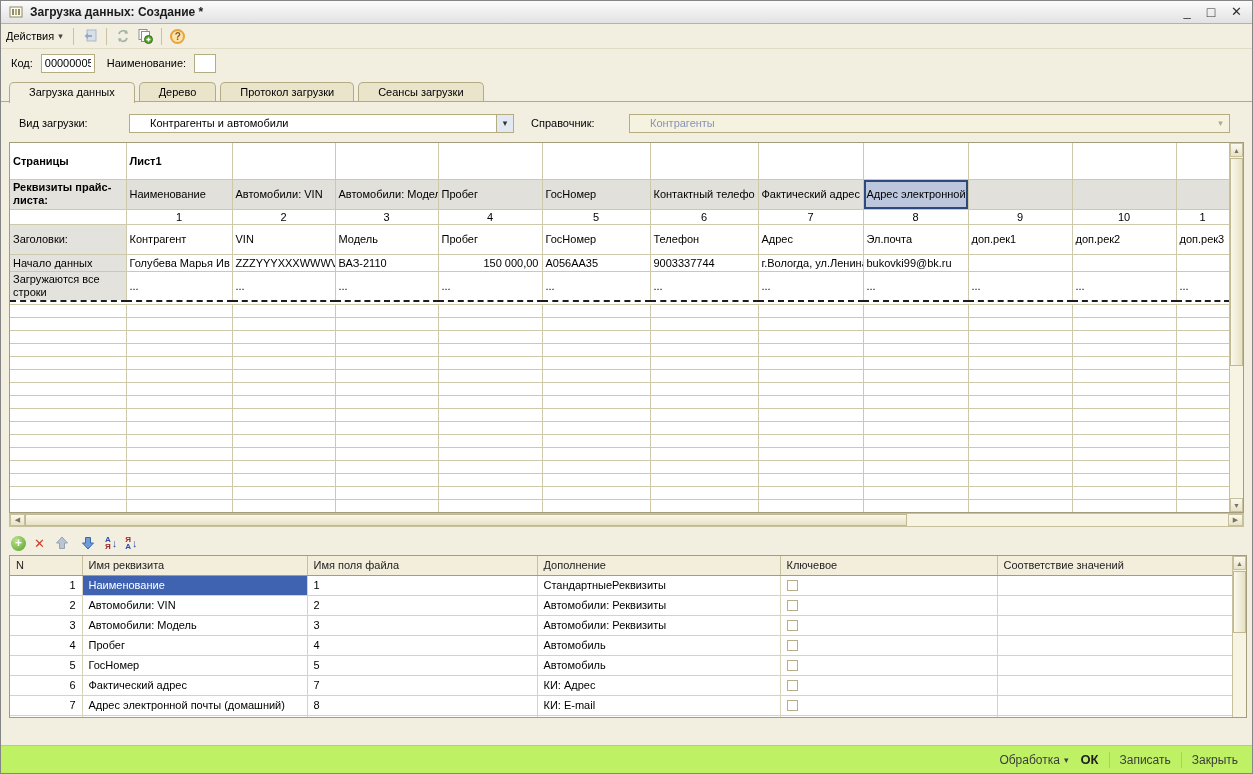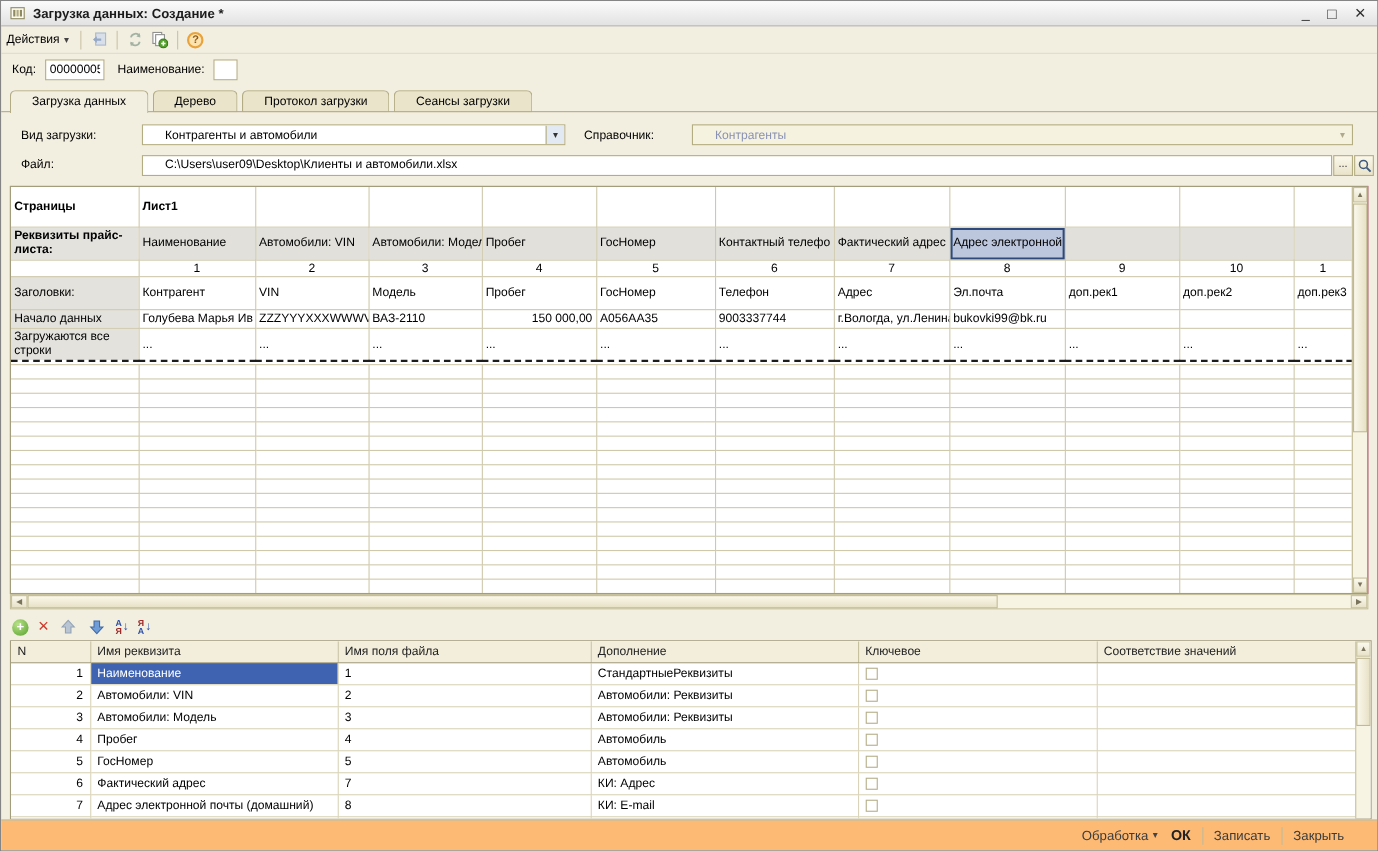--- a/index.html
+++ b/index.html
@@ -44,21 +44,21 @@
   .combo.disabled{background:#f5f2e0;color:#8a92b4;}
   .combo.disabled .dd{background:transparent;border-left:none;color:#b0aa8c;}
   .c1{width:385px;}
   .catlab{width:115px;padding-left:17px;}
   .c2{width:601px;}
   .fileinput{width:1082px;}
   .sqbtn{width:18px;height:19px;margin-left:1px;background:linear-gradient(#fbf8ec,#e9e3c9);border:1px solid #b5ad82;
     display:inline-flex;align-items:center;justify-content:center;font-size:10px;color:#333;line-height:6px;}
   
   .sheet-wrap{display:flex;margin:6px 0 0 8px;width:1235px;height:371px;flex:0 0 371px;
-    border:1px solid #a49d7d;background:#ec4899;overflow:hidden;}
+    border:1px solid #a49d7d;background:#0f766e;overflow:hidden;}
   .sheet-scroll{width:1219px;overflow:hidden;}
   table.sheet{border-collapse:collapse;table-layout:fixed;width:1219px;background:#fff;}
   table.sheet td{border-right:1px solid #cfc9ab;border-bottom:1px solid #cfc9ab;overflow:hidden;
     white-space:nowrap;padding:1px 3px;vertical-align:middle;font-size:11px;}
   td.lbl{background:#e3e2dd;border-right:1px solid #a49d7d;vertical-align:top;padding-top:2px;}
   td.white{background:#fff;}
   .bold{font-weight:bold;}
   td.gray{background:#e1e0db;}
   .wrap{white-space:normal !important;line-height:13px;}
   td.sel{background:#bcc7dd;box-shadow:inset 0 0 0 2px #2e4a7c;}
@@ -94,22 +94,22 @@
   .map-scroll{width:1224px;overflow:hidden;}
   table.map{border-collapse:collapse;table-layout:fixed;width:1224px;background:#fff;}
   table.map th{background:#f2eedb;border-right:1px solid #c6c09c;border-bottom:1px solid #a49d7d;
     font-weight:normal;text-align:left;padding:3px 6px;height:19px;color:#222;overflow:hidden;white-space:nowrap;}
   table.map td{border-right:1px solid #d9d4b9;border-bottom:1px solid #d9d4b9;height:20px;
     padding:1px 6px;overflow:hidden;white-space:nowrap;}
   td.mn{text-align:right;}
   td.msel{background:#3f63b0;color:#fff;}
   .cb{display:inline-block;width:11px;height:11px;background:#fff;border:1px solid #b5ae88;vertical-align:middle;}
   
-  .footer{margin-top:auto;height:28px;flex:0 0 28px;background:#fdba74;border-top:1px solid #c5bf9e;
-    display:flex;align-items:center;justify-content:flex-end;padding-right:24px;font-size:12px;color:#3c3c3c;}
+  .footer{margin-top:auto;height:28px;flex:0 0 28px;background:#bef264;border-top:1px solid #c5bf9e;
+    display:flex;align-items:center;justify-content:flex-end;padding-right:8px;font-size:12px;color:#3c3c3c;}
   .fbtn{padding:2px 6px;display:flex;align-items:center;}
   .fok{font-weight:bold;font-size:13px;color:#222;}
   .fsep{width:1px;height:16px;background:#c0ba9a;margin:0 4px;}
 </style>
 </head>
 <body>
 
 <div class="window">
 
   <div class="titlebar">
@@ -184,33 +184,20 @@
       <span>Контрагенты и автомобили</span>
       <span class="dd">▾</span>
     </span>
     <span class="flabel catlab">Справочник:</span>
     <span class="combo c2 disabled">
       <span>Контрагенты</span>
       <span class="dd">▾</span>
     </span>
   </div>
 
-  <div class="formrow fr2">
-    <span class="flabel">Файл:</span>
-    <span class="combo fileinput" style="padding-right:4px;">
-      <span>C:\Users\user09\Desktop\Клиенты и автомобили.xlsx</span>
-    </span>
-    <span class="sqbtn">...</span>
-    <span class="sqbtn">
-      <svg width="13" height="13">
-          <circle cx="5.5" cy="5.5" r="3.6" fill="none" stroke="#3f5a7d" stroke-width="1.4"></circle>
-          <line x1="8.4" y1="8.4" x2="12" y2="12" stroke="#3f5a7d" stroke-width="1.8"></line>
-        </svg>
-    </span>
-  </div>
 
   <div class="sheet-wrap">
     <div class="sheet-scroll">
       <table class="sheet" id="sheet-table">
         <colgroup>
           <col style="width:116px">
             <col style="width:106px">
             <col style="width:103px">
             <col style="width:103px">
           <col style="width:104px">

